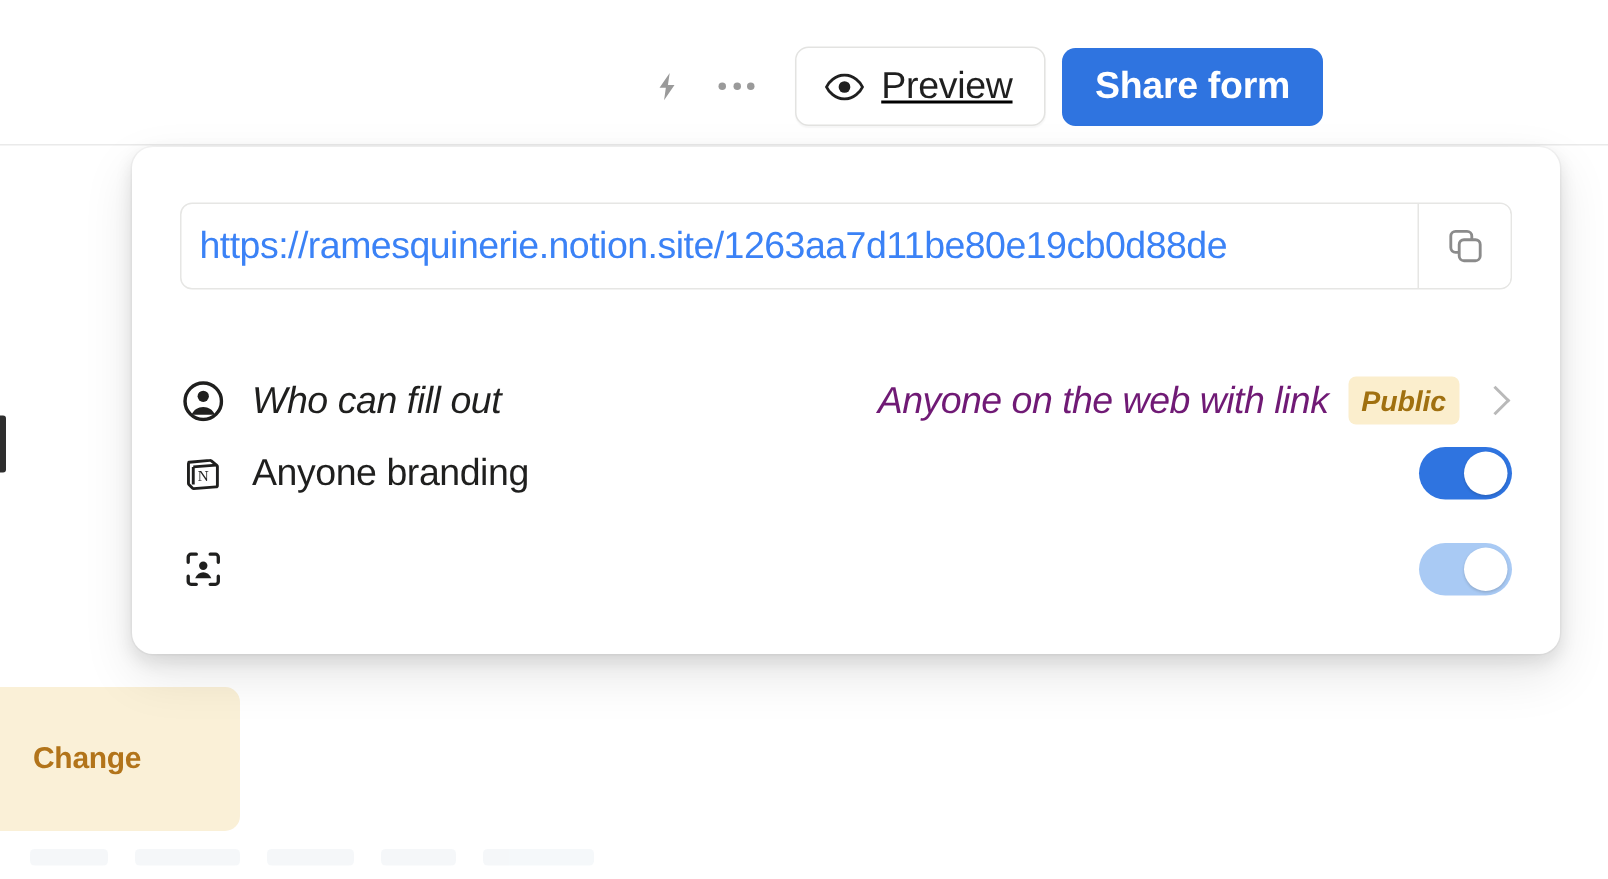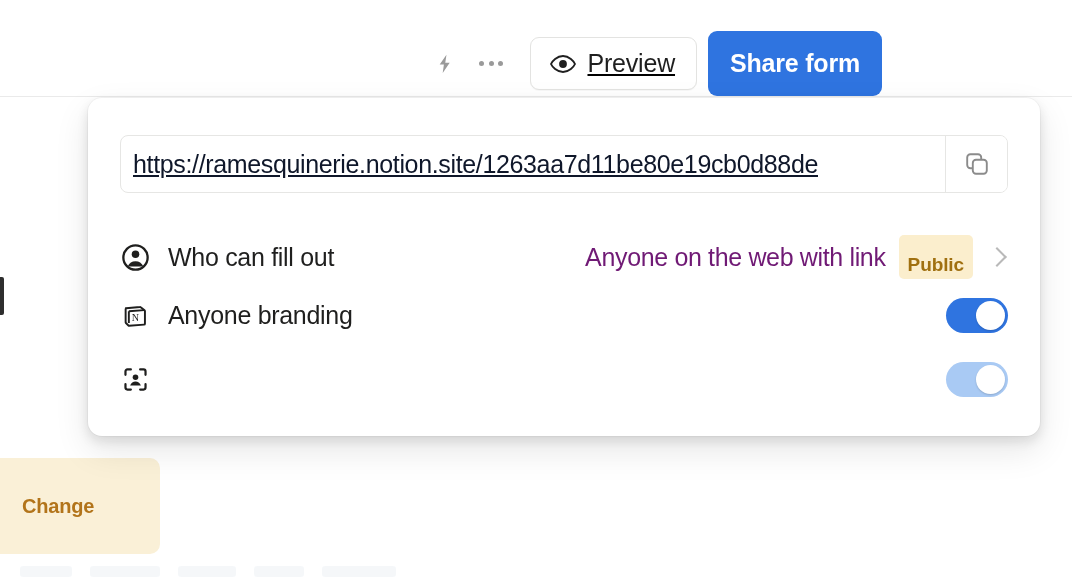--- a/index.html
+++ b/index.html
@@ -78,21 +78,21 @@
     box-shadow: 0 1px 1px rgba(15,15,15,0.035);
     text-decoration: underline;
   }
   #preview-button .label {
     font-size: 25px;
     color: #1f1f1f;
     letter-spacing: -0.2px;
     white-space: nowrap;
   }
   #share-form-button {
-    height: 65px;
+    height: 52px;
     padding: 0 22px;
     margin-left: 11px;
     border: none;
     border-radius: 9px;
     background: #2f74e0;
     color: #ffffff;
     font-size: 25px;
     font-family: "Liberation Sans", sans-serif;
     font-weight: bold;
     letter-spacing: -0.2px;
@@ -133,25 +133,24 @@
     overflow: hidden;
     background: #fff;
   }
   #share-link-input {
     flex: 1 1 auto;
     border: none;
     outline: none;
     background: transparent;
     font-family: "Liberation Sans", sans-serif;
     font-size: 25px;
-    color: #0f172a;
+    color: #3b82f6;
     letter-spacing: -0.35px;
     padding: 0 10px 0 12px;
     min-width: 0;
-    text-decoration: underline;
   }
   #copy-link-button {
     width: 62px;
     flex: 0 0 62px;
     border: none;
     border-left: 1px solid #e6e6e4;
     background: #fff;
     display: flex;
     align-items: center;
     justify-content: center;
@@ -162,21 +161,21 @@
     position: absolute;
     left: 26px;
     width: 900px;
     height: 48px;
     display: flex;
     align-items: center;
     border-radius: 6px;
     cursor: pointer;
     box-sizing: border-box;
   }
-  #row-who-can-fill { top: 135px; }
+  #row-who-can-fill { top: 145px; font-style: italic; }
   #row-notion-branding { top: 193px; }
   #row-anonymous-responses { top: 257px; }
 
   .row-icon {
     width: 34px;
     flex: 0 0 34px;
     display: flex;
     align-items: center;
     justify-content: center;
     margin-left: 4px;
@@ -200,21 +199,21 @@
     color: #701a75;
     letter-spacing: -0.35px;
     white-space: nowrap;
   }
   #public-badge {
     background: #fbeecd;
     color: #a07010;
     font-size: 19px;
     font-weight: bold;
     letter-spacing: -0.1px;
-    padding: 20px 9px 5px;
+    padding: 8px 9px 5px;
     border-radius: 5px;
     line-height: 1;
   }
   .chevron-right {
     width: 12px;
     height: 12px;
     border-right: 2.4px solid #b9b9b9;
     border-top: 2.4px solid #b9b9b9;
     transform: rotate(45deg);
     margin-left: 4px;

